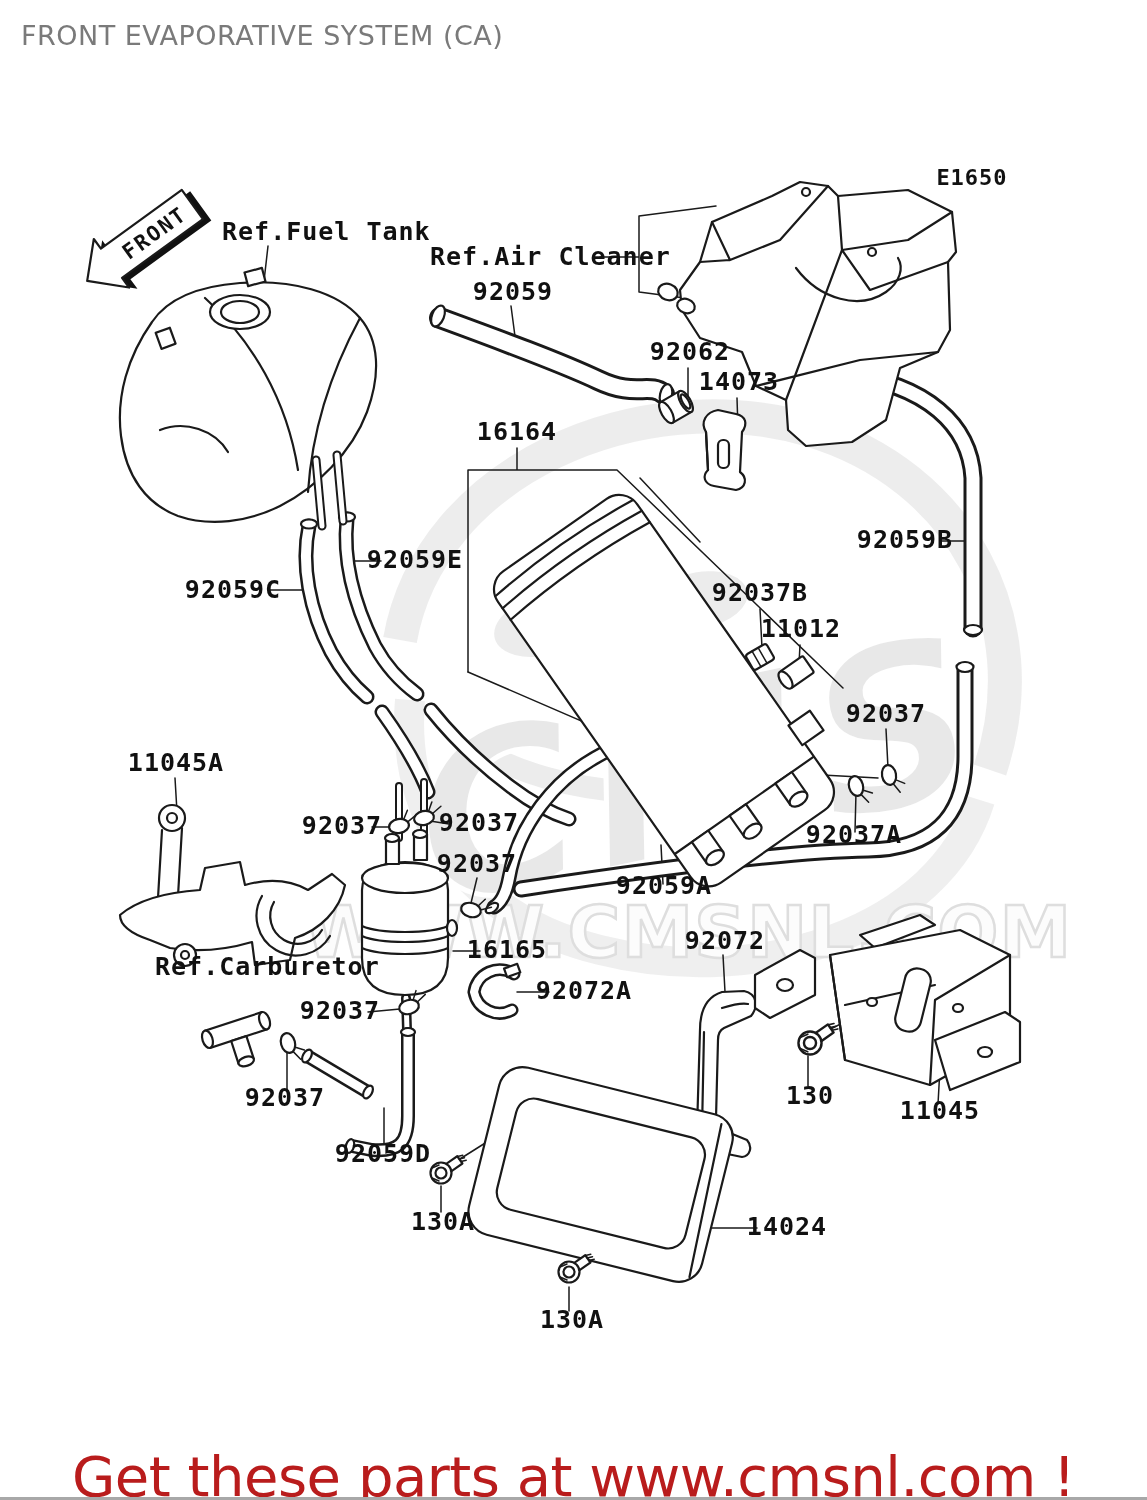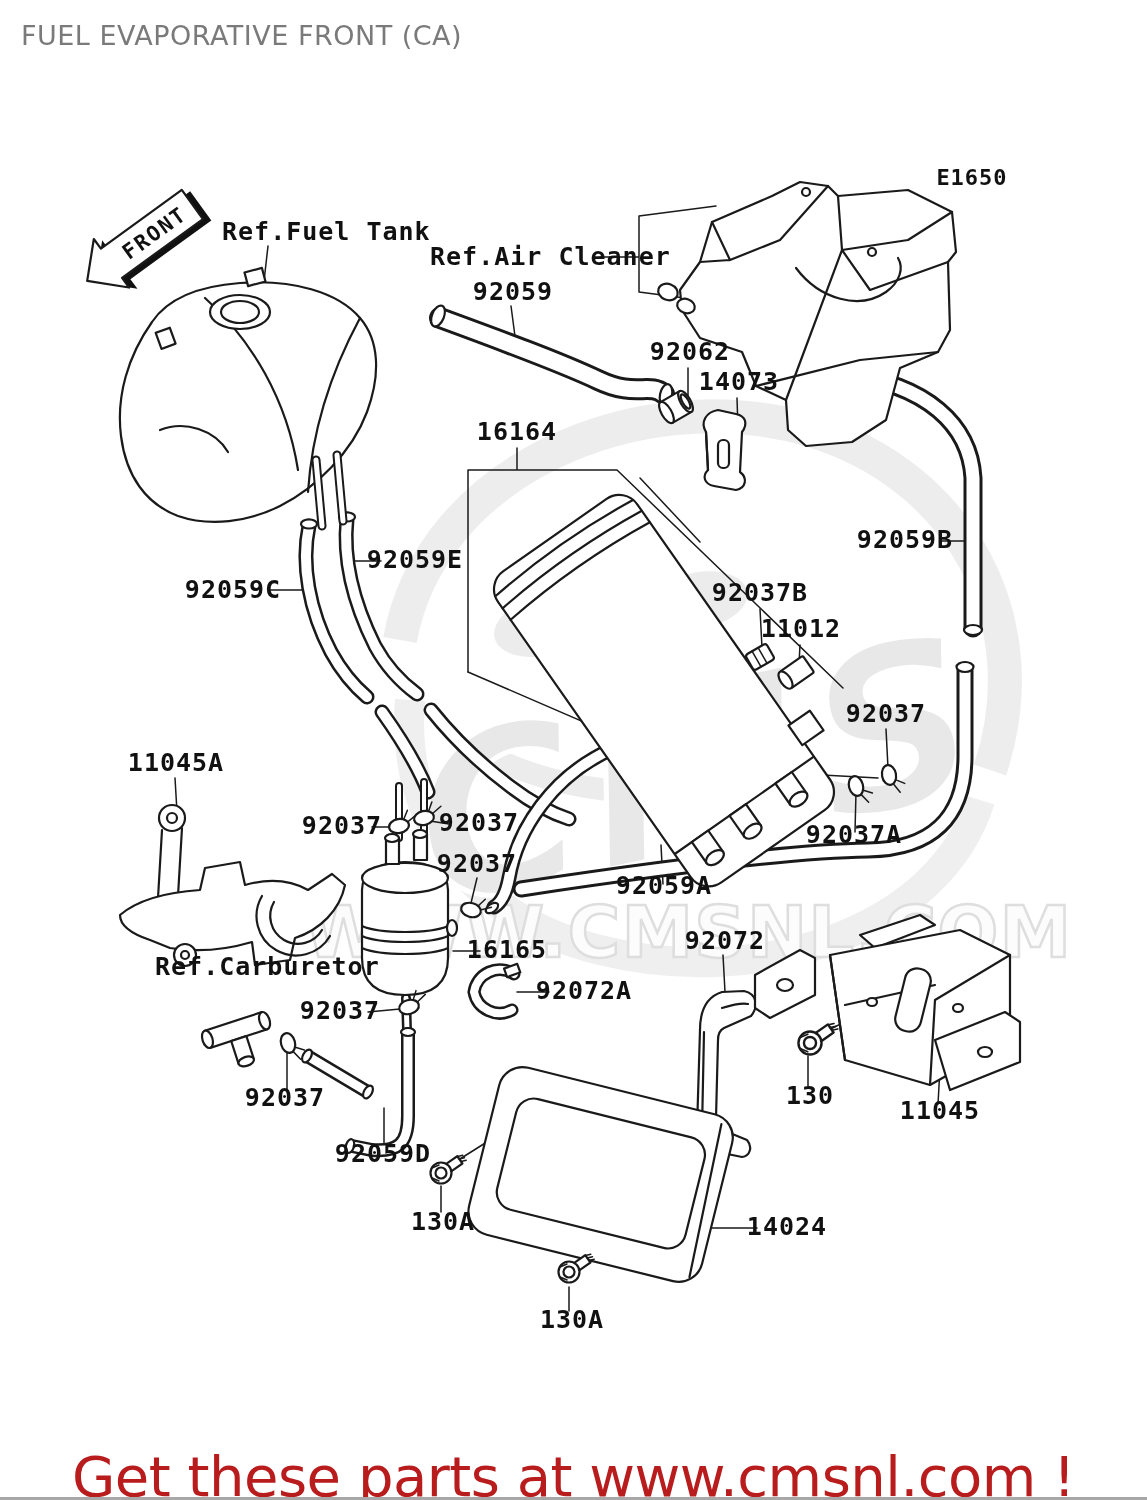--- a/index.html
+++ b/index.html
@@ -23,21 +23,21 @@
           font-size:225px;fill:#dcdcdc;stroke:#ffffff;stroke-width:5px;letter-spacing:8px;}
   .wm-site{font-family:"DejaVu Sans",sans-serif;font-weight:bold;font-size:72px;
            fill:#fbfbfb;stroke:#cdcdcd;stroke-width:2.5px;letter-spacing:1px;}
   .front-txt{font-family:"DejaVu Sans Mono",monospace;font-weight:bold;font-size:21px;fill:#111;letter-spacing:2px;}
 </style>
 </head>
 <body>
 
 <div id="page">
 
-  <div class="title">FUEL EVAPORATIVE FRONT (CA)</div>
+  <div class="title">FRONT EVAPORATIVE SYSTEM (CA)</div>
 
   <svg width="1147" height="1500" viewBox="0 0 1147 1500">
     <defs>
       <g id="clamp">
         <ellipse rx="10" ry="7" class="fw"></ellipse>
         <path d="M 6,-6 l 5,-8 M 10,-3 l 9,-5" class="thin"></path>
       </g>
       <g id="bolt">
         <g transform="rotate(-35)">
           <rect x="7" y="-4.5" width="16" height="9" class="fw"></rect>

